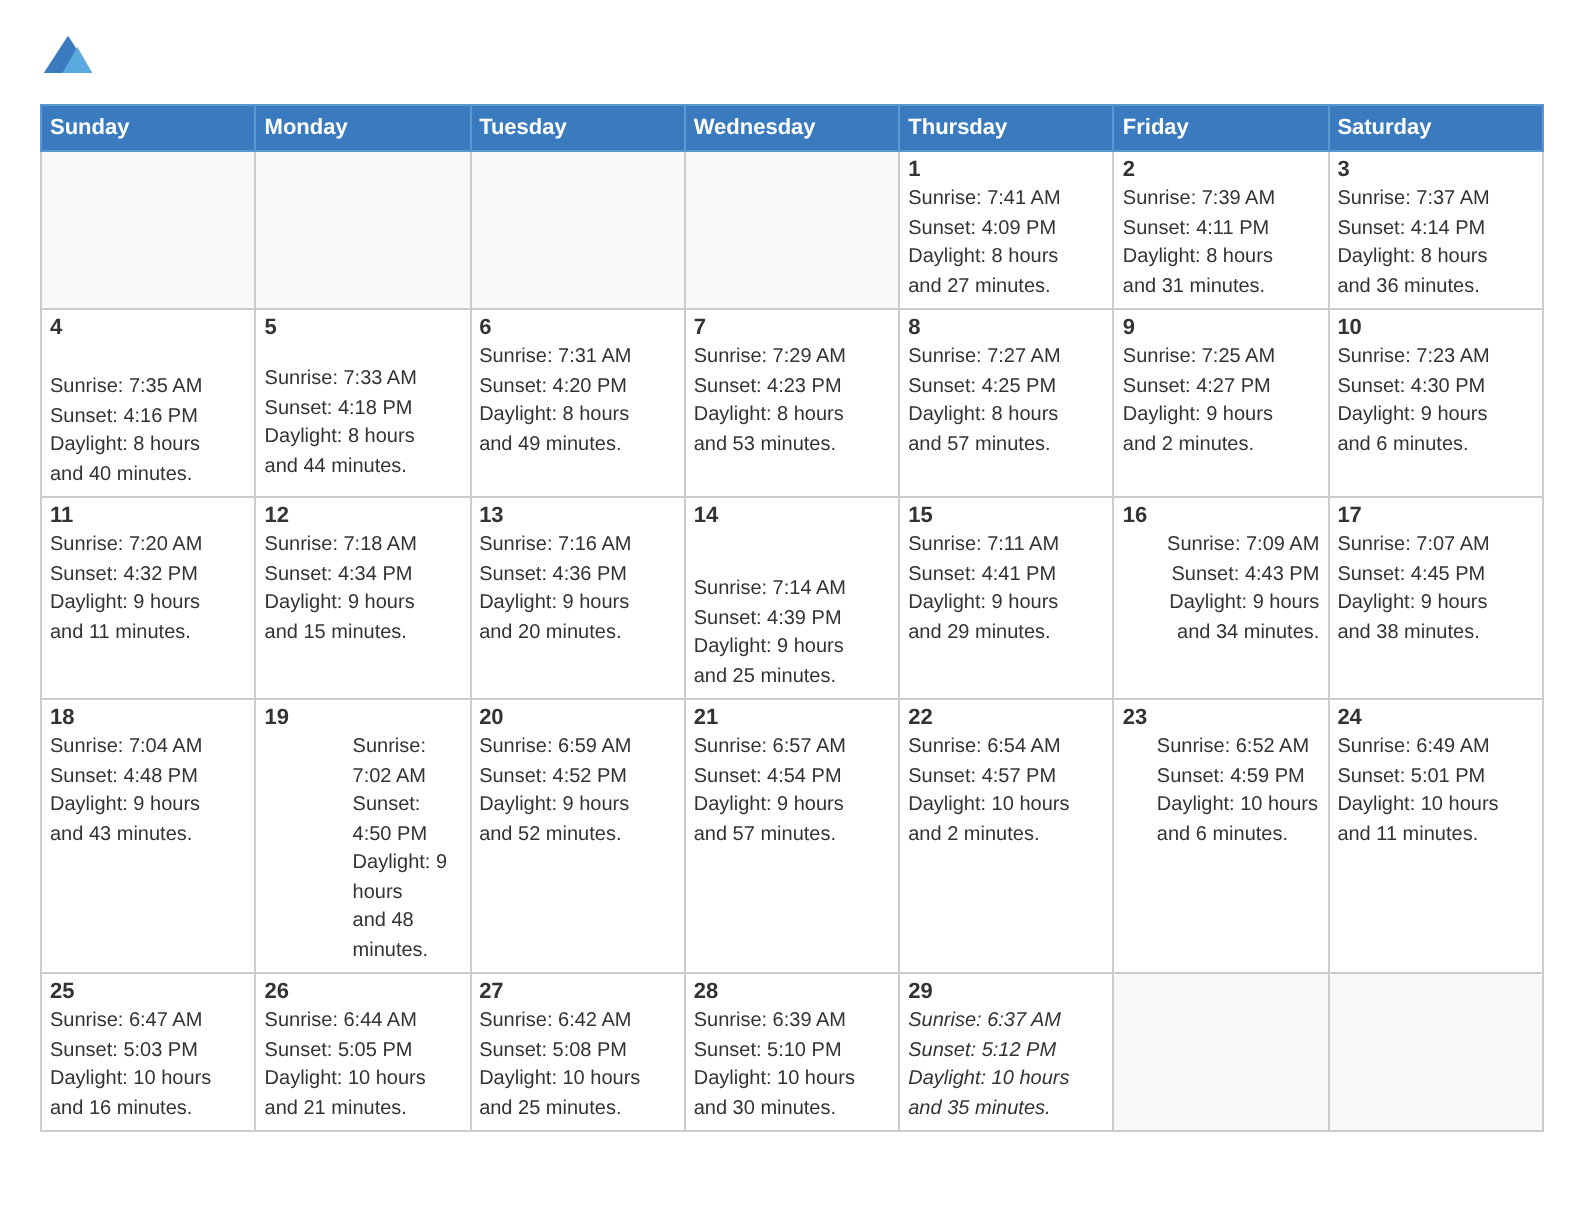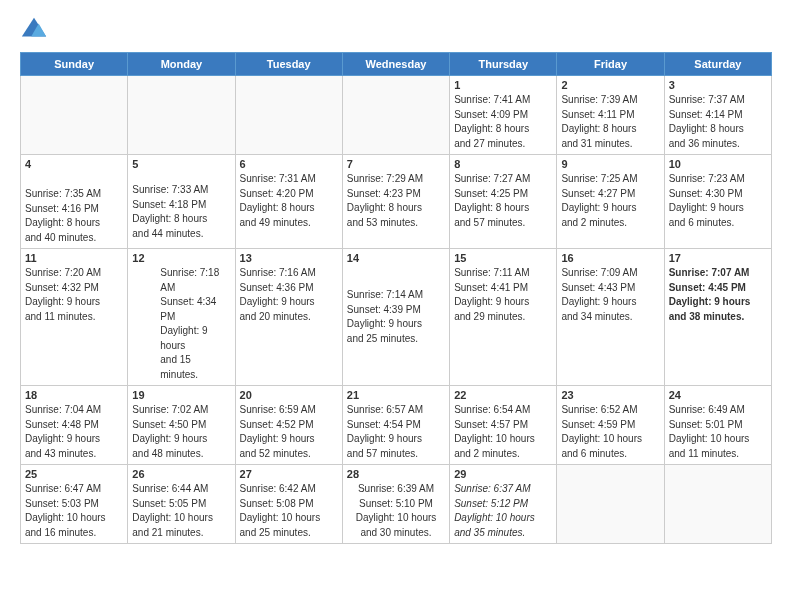--- a/index.html
+++ b/index.html
@@ -53,21 +53,21 @@
     }
     .calendar {
       width: 100%;
       border-collapse: collapse;
       font-size: 9.5px;
     }
     .calendar th {
       background: #3a7abf;
       color: #fff;
       padding: 5px 4px;
-      text-align: center;
+      text-align: left;
       font-size: 11px;
       font-weight: bold;
       border: 1px solid #5a9ad0;
     }
     .calendar td {
       border: 1px solid #ccc;
       vertical-align: top;
       padding: 3px 4px;
       width: calc(100% / 7);
       height: 78px;
@@ -203,21 +203,21 @@
         <tr>
           <td>
             <div class="day-num">11</div>
             <div class="day-detail" style="white-space: pre-line;">Sunrise: 7:20 AM
 Sunset: 4:32 PM
 Daylight: 9 hours
 and 11 minutes.</div>
           </td>
           <td>
             <div class="day-num">12</div>
-            <div class="day-detail" style="white-space: pre-line; margin-left: 28px;">Sunrise: 7:18 AM
+            <div class="day-detail" style="white-space: pre-line;">Sunrise: 7:18 AM
 Sunset: 4:34 PM
 Daylight: 9 hours
 and 15 minutes.</div>
           </td>
           <td>
             <div class="day-num">13</div>
             <div class="day-detail" style="white-space: pre-line;">Sunrise: 7:16 AM
 Sunset: 4:36 PM
 Daylight: 9 hours
 and 20 minutes.</div>
@@ -231,44 +231,44 @@
           </td>
           <td>
             <div class="day-num">15</div>
             <div class="day-detail" style="white-space: pre-line;">Sunrise: 7:11 AM
 Sunset: 4:41 PM
 Daylight: 9 hours
 and 29 minutes.</div>
           </td>
           <td>
             <div class="day-num">16</div>
-            <div class="day-detail" style="white-space: pre-line;">Sunrise: 7:09 AM
+            <div class="day-detail" style="white-space: pre-line; text-align: right;">Sunrise: 7:09 AM
 Sunset: 4:43 PM
 Daylight: 9 hours
 and 34 minutes.</div>
           </td>
           <td>
             <div class="day-num">17</div>
-            <div class="day-detail" style="white-space: pre-line; font-weight: bold;">Sunrise: 7:07 AM
+            <div class="day-detail" style="white-space: pre-line;">Sunrise: 7:07 AM
 Sunset: 4:45 PM
 Daylight: 9 hours
 and 38 minutes.</div>
           </td>
         </tr>
         <tr>
           <td>
             <div class="day-num">18</div>
             <div class="day-detail" style="white-space: pre-line;">Sunrise: 7:04 AM
 Sunset: 4:48 PM
 Daylight: 9 hours
 and 43 minutes.</div>
           </td>
           <td>
             <div class="day-num">19</div>
-            <div class="day-detail" style="white-space: pre-line;">Sunrise: 7:02 AM
+            <div class="day-detail" style="white-space: pre-line; margin-left: 44px;">Sunrise: 7:02 AM
 Sunset: 4:50 PM
 Daylight: 9 hours
 and 48 minutes.</div>
           </td>
           <td>
             <div class="day-num">20</div>
             <div class="day-detail" style="white-space: pre-line;">Sunrise: 6:59 AM
 Sunset: 4:52 PM
 Daylight: 9 hours
 and 52 minutes.</div>
@@ -282,21 +282,21 @@
           </td>
           <td>
             <div class="day-num">22</div>
             <div class="day-detail" style="white-space: pre-line;">Sunrise: 6:54 AM
 Sunset: 4:57 PM
 Daylight: 10 hours
 and 2 minutes.</div>
           </td>
           <td>
             <div class="day-num">23</div>
-            <div class="day-detail" style="white-space: pre-line;">Sunrise: 6:52 AM
+            <div class="day-detail" style="white-space: pre-line; margin-left: 17px;">Sunrise: 6:52 AM
 Sunset: 4:59 PM
 Daylight: 10 hours
 and 6 minutes.</div>
           </td>
           <td>
             <div class="day-num">24</div>
             <div class="day-detail" style="white-space: pre-line;">Sunrise: 6:49 AM
 Sunset: 5:01 PM
 Daylight: 10 hours
 and 11 minutes.</div>
@@ -319,21 +319,21 @@
           </td>
           <td>
             <div class="day-num">27</div>
             <div class="day-detail" style="white-space: pre-line;">Sunrise: 6:42 AM
 Sunset: 5:08 PM
 Daylight: 10 hours
 and 25 minutes.</div>
           </td>
           <td>
             <div class="day-num">28</div>
-            <div class="day-detail" style="white-space: pre-line; text-align: center;">Sunrise: 6:39 AM
+            <div class="day-detail" style="white-space: pre-line;">Sunrise: 6:39 AM
 Sunset: 5:10 PM
 Daylight: 10 hours
 and 30 minutes.</div>
           </td>
           <td>
             <div class="day-num">29</div>
             <div class="day-detail" style="white-space: pre-line; font-style: italic;">Sunrise: 6:37 AM
 Sunset: 5:12 PM
 Daylight: 10 hours
 and 35 minutes.</div>

